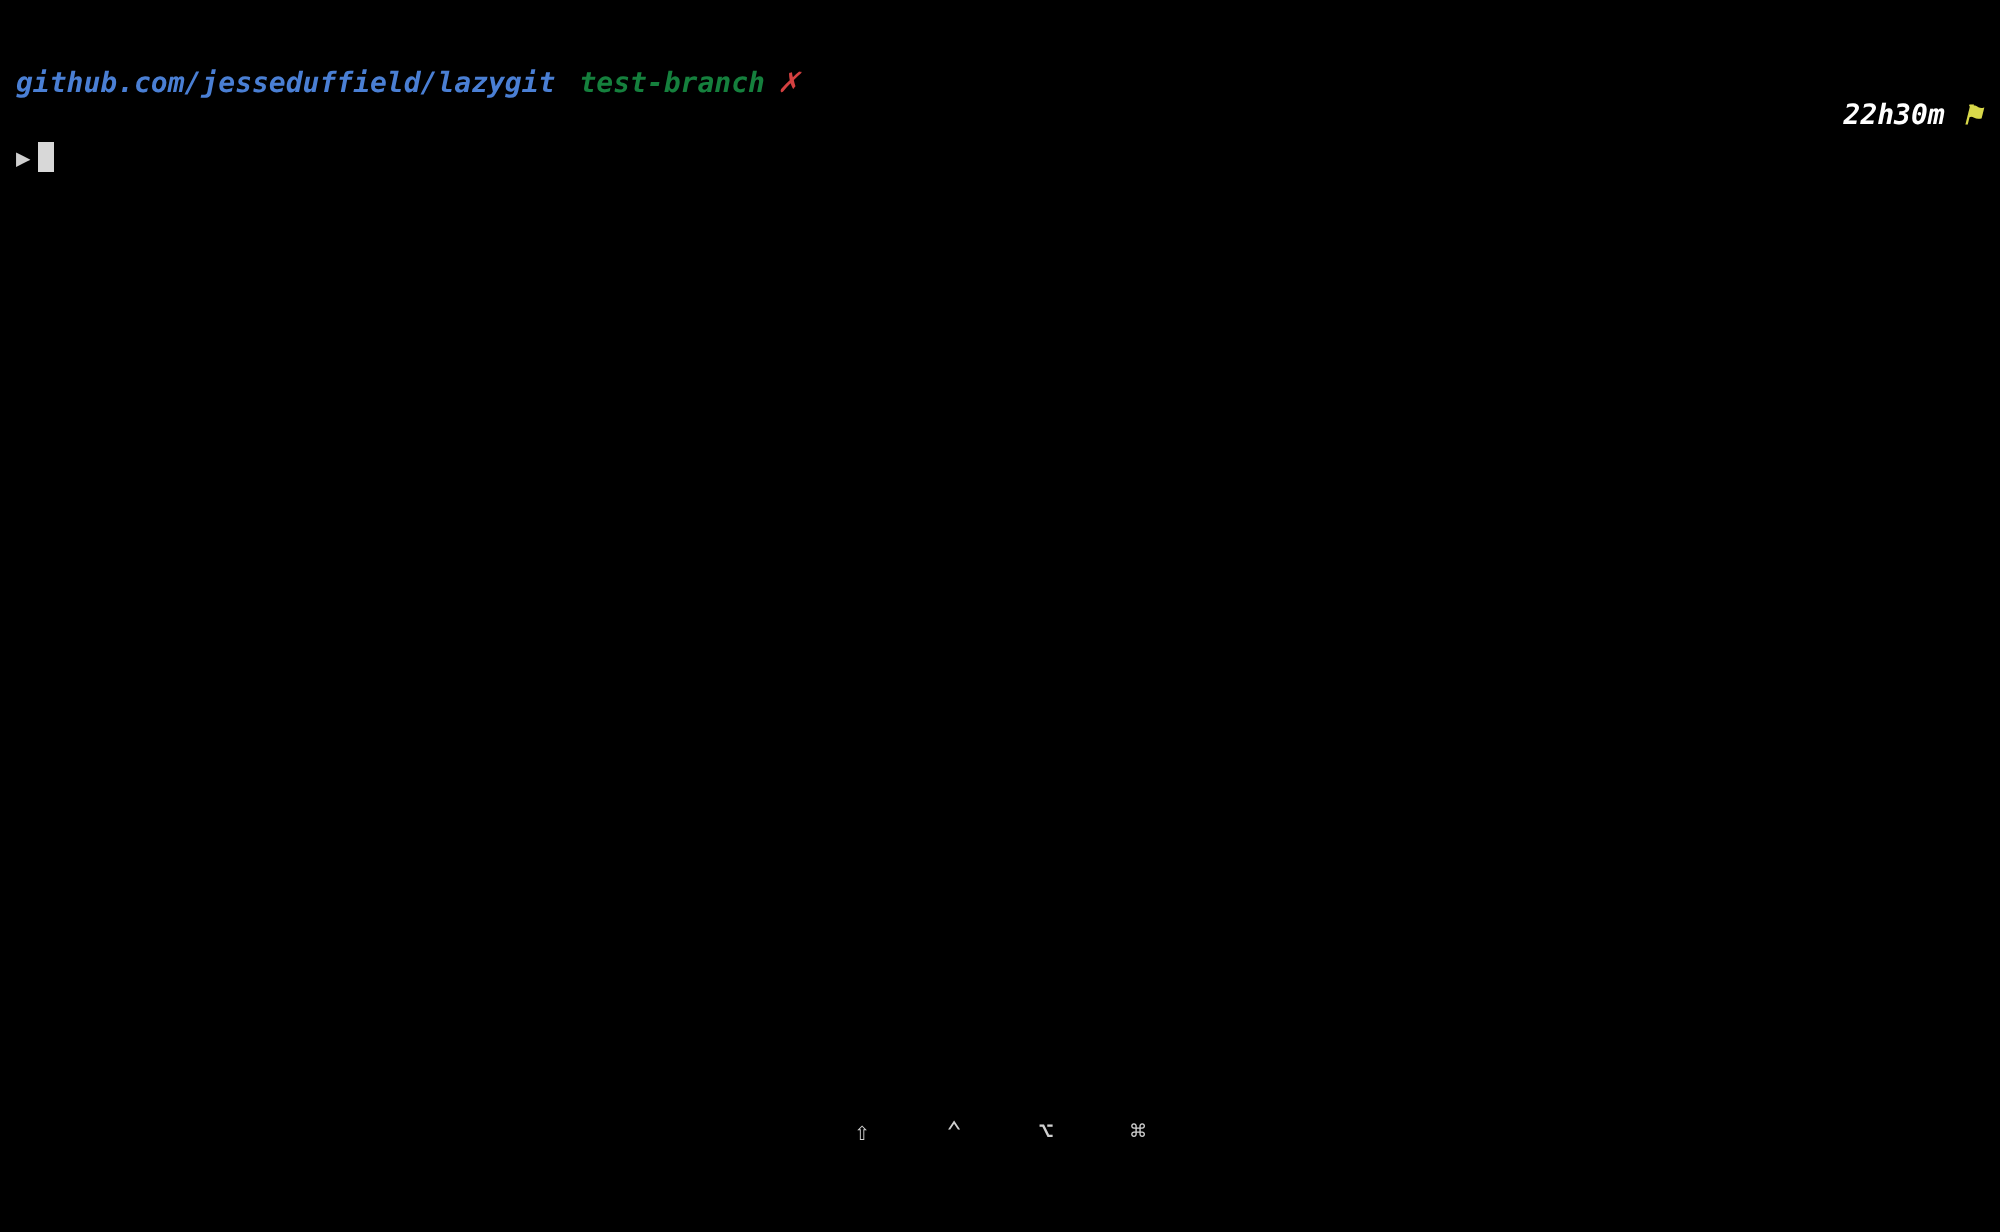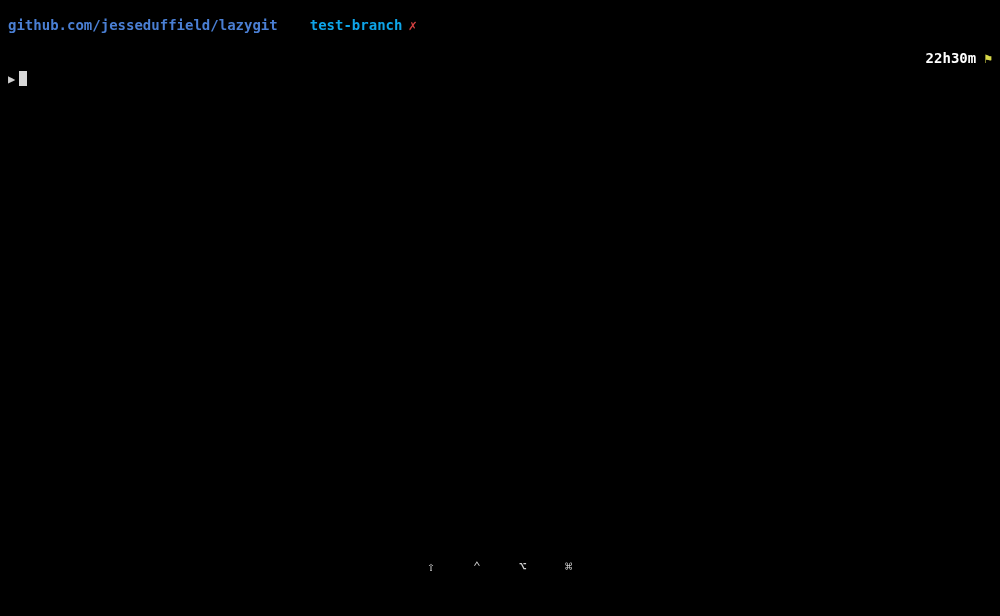--- a/index.html
+++ b/index.html
@@ -19,35 +19,36 @@
     }
     .terminal {
       width: 100%;
       height: 100%;
       padding: 16px 8px 8px 8px;
       position: relative;
     }
     .status-line {
       display: flex;
       justify-content: space-between;
-      align-items: flex-start;
+      align-items: center;
       font-weight: bold;
       line-height: 1.4;
+      font-style: italic;
     }
     .status-left {
       display: flex;
       align-items: center;
       gap: 0;
     }
     .repo-path {
       color: #4a7fd4;
     }
     .branch-name {
-      color: #0ea5e9;
-      margin-left: 32px;
+      color: #15803d;
+      margin-left: 12px;
     }
     .dirty-indicator {
       color: #d44040;
       margin-left: 6px;
       font-weight: normal;
     }
     .status-right {
       display: flex;
       align-items: center;
       gap: 4px;

